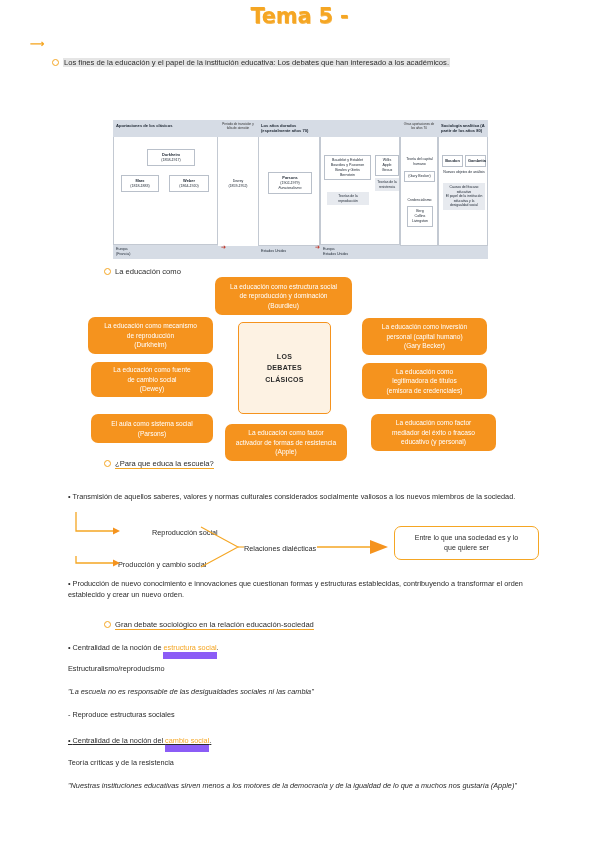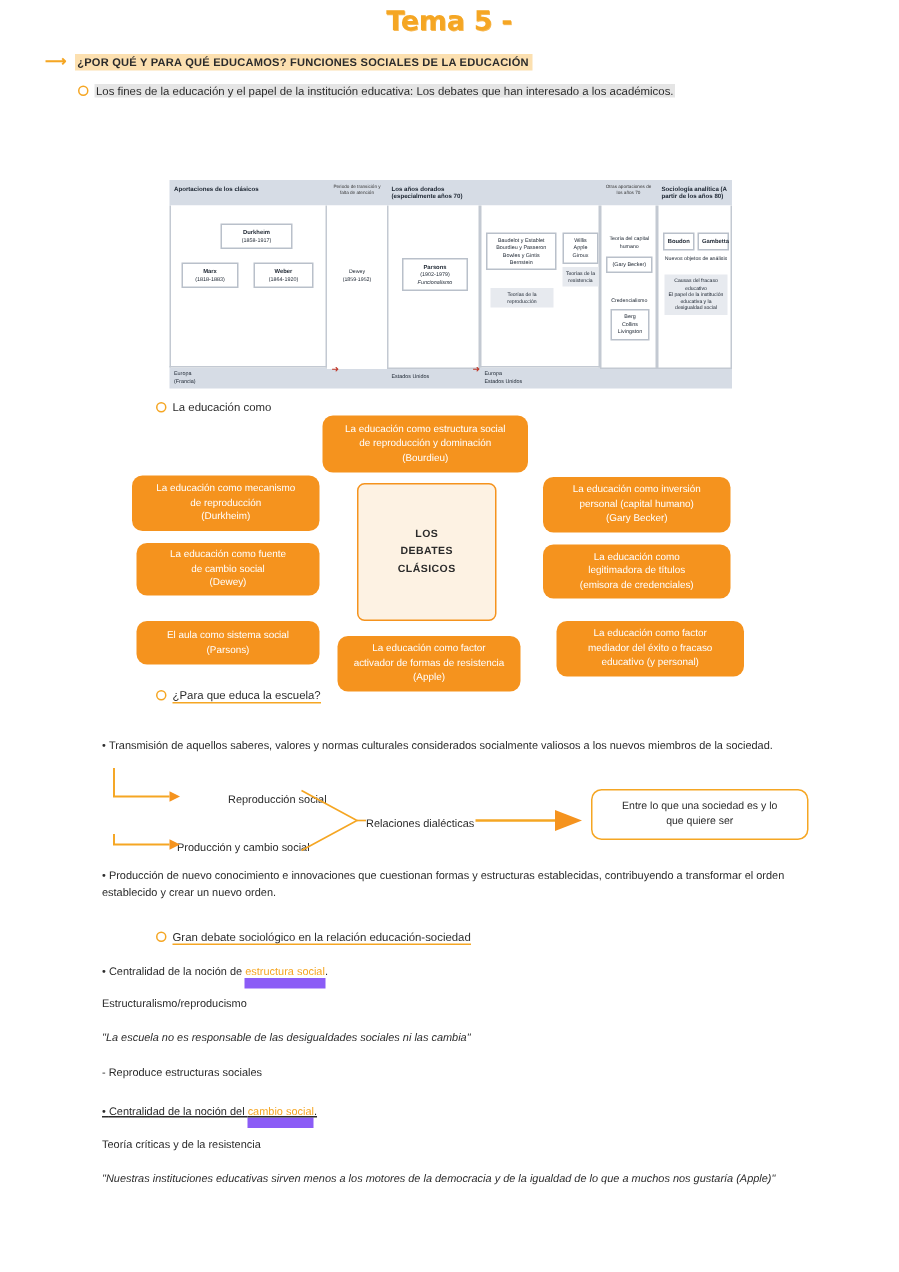--- a/index.html
+++ b/index.html
@@ -16,21 +16,21 @@
   
   .title-block { text-align:center; padding-top: 6px; }
   .title-line {
     font-family: "DejaVu Sans", sans-serif;
     font-weight: 700;
     color: #F5A623;
     letter-spacing: -0.2px;
     line-height: 1.0;
     text-shadow: 0.5px 0.5px 0 #f7b955;
   }
-  .title-1 { font-size: 18px; }
+  .title-1 { font-size: 21px; }
   .title-2 { font-size: 21px; margin-top: 1px; }
   .title-3 { font-size: 21px; margin-top: 1px; }
 
   
   .arrow-head {
     margin: 12px 0 0 30px;
     display:flex; align-items:center; gap:5px;
     font-size: 7.4px; font-weight:700; letter-spacing:0.15px;
     color:#2b2b2b;
   }
@@ -123,21 +123,20 @@
 </style>
 </head>
 <body>
 
 <div class="title-block">
   <div class="title-line title-1">Tema 5 -</div>
 </div>
 
 <div class="arrow-head">
   <span class="arrow-glyph">⟶</span>
-  <span class="hl">¿POR QUÉ Y PARA QUÉ EDUCAMOS? FUNCIONES SOCIALES DE LA EDUCACIÓN</span>
 </div>
 
 <div class="circ-head" style="margin-top:9px;">
   <span class="circ"></span>
   <span class="hl">Los fines de la educación y el papel de la institución educativa: Los debates que han interesado a los académicos.</span>
 </div>
 
 <div class="figure">
   <div class="fig-grid">
 

